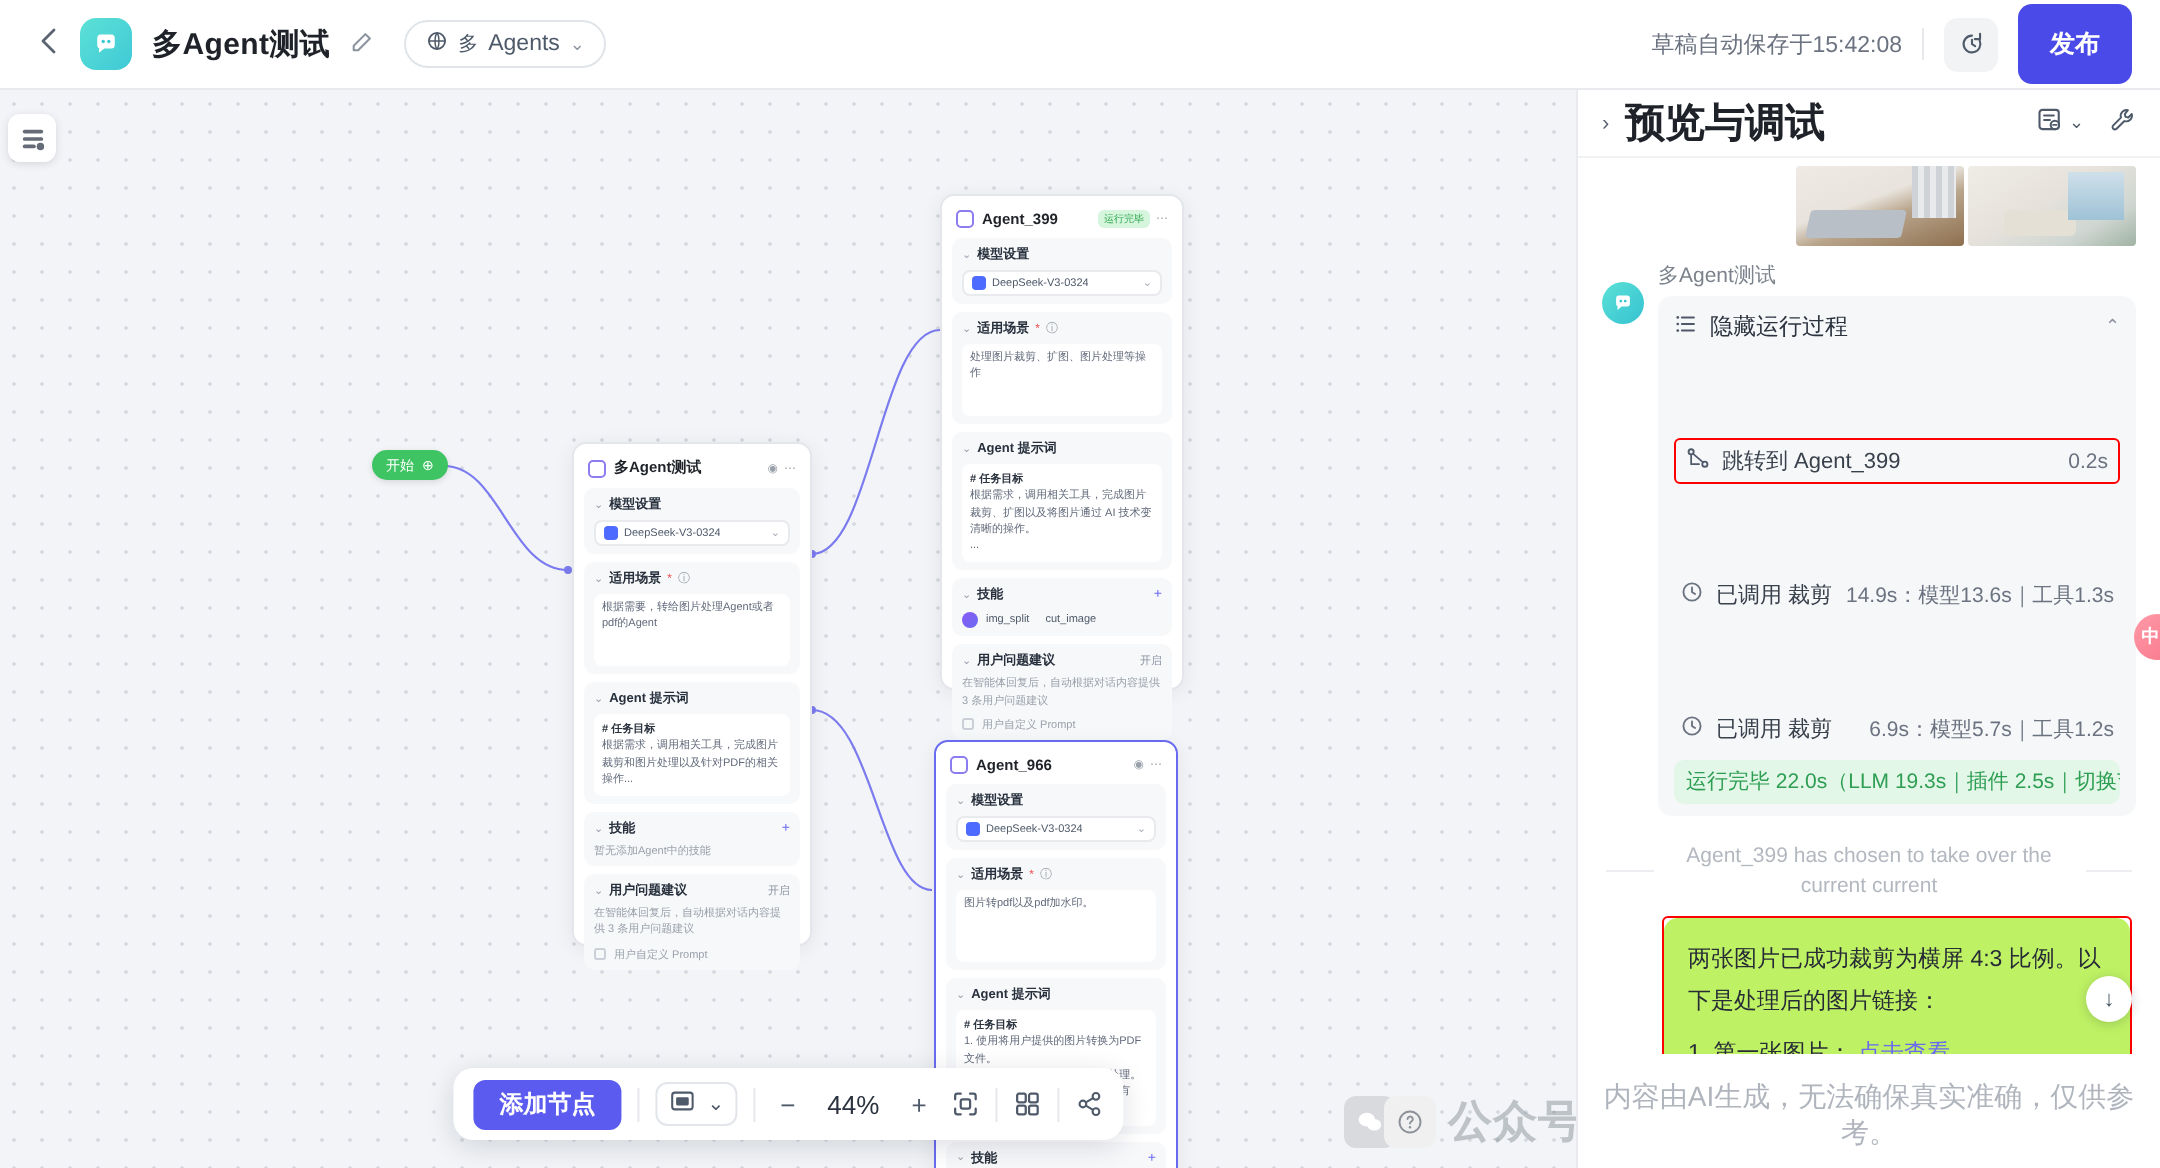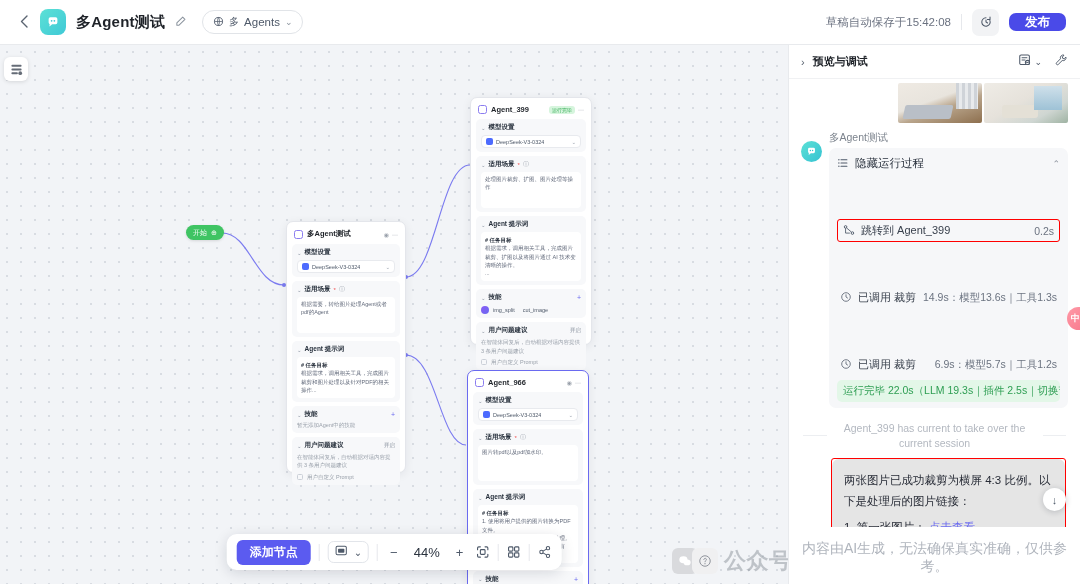--- a/index.html
+++ b/index.html
@@ -35,21 +35,21 @@
   }
   .hdr-right { margin-left: auto; display: flex; align-items: center; gap: 10px; }
   .save-txt { color: #6b7280; font-size: 11.5px; }
   .hist-btn {
     width: 27px; height: 27px; border-radius: 7px; background: #f2f3f5;
     display: flex; align-items: center; justify-content: center;
     color: #4e5969; cursor: pointer;
   }
   .publish-btn {
     background: #4a4ae8; color: #fff; font-weight: 700; font-size: 12.5px;
-    height: 18px; border-radius: 7px; padding: 0 16px;
+    height: 40px; border-radius: 7px; padding: 0 16px;
     display: flex; align-items: center; cursor: pointer;
   }
 
   
   .canvas {
     position: absolute; top: 45px; left: 0; width: 788px; height: 539px;
     background-color: #f2f4f7;
     background-image: radial-gradient(#d8dce2 1px, transparent 1px);
     background-size: 14px 14px;
     overflow: hidden;
@@ -166,21 +166,21 @@
   
   .panel {
     position: absolute; top: 45px; right: 0; width: 292px; height: 539px;
     background: #fff; border-left: 1px solid #e8eaed; display: flex; flex-direction: column;
   }
   .panel-hd {
     height: 34px; display: flex; align-items: center; padding: 0 12px; gap: 8px;
     border-bottom: 1px solid #f0f1f3; flex: none;
   }
   .p-chev { color: #5a6471; font-size: 11px; cursor: pointer; }
-  .p-title { font-size: 11px; font-weight: 700; }
+  .p-title { font-size: 20px; font-weight: 700; }
   .p-hd-right { margin-left: auto; display: flex; align-items: center; gap: 12px; color: #4e5969; }
   .p-hd-btn { display: flex; align-items: center; gap: 2px; cursor: pointer; }
 
   .chat { flex: 1; overflow: hidden; padding: 0 12px; position: relative; }
 
   .thumbs { display: flex; justify-content: flex-end; gap: 2px; padding-top: 4px; }
   .thumb { width: 84px; height: 40px; border-radius: 2px; overflow: hidden; position: relative; }
   .t1 { background: linear-gradient(160deg,#efeae3 0%,#e8e4dd 42%,#b9a58c 60%,#8d6f4e 100%); }
   .t1::before {
     content:""; position:absolute; left:6px; bottom:4px; width:48px; height:14px;
@@ -233,21 +233,21 @@
   }
   .takeover {
     display: flex; align-items: center; gap: 8px; margin: 13px 2px 8px;
     color: #b3b8c0; font-size: 10.5px; text-align: center;
   }
   .tk-line { flex: 1; height: 1px; background: #eceef1; }
   .tk-tx { flex: 0 1 auto; max-width: 200px; line-height: 1.4; }
 
   .ans-wrap { margin: 6px 2px 0 30px; }
   .ans-bubble {
-    background: #e5e5e5; border-radius: 7px; padding: 11px 12px;
+    background: #bef264; border-radius: 7px; padding: 11px 12px;
     font-size: 11.5px; color: #272b36; line-height: 1.75;
   }
   .ans-li { margin-top: 6px; }
   .lnk { color: #6a6af0; }
 
   .scroll-dn {
     position: absolute; right: 14px; bottom: 16px; width: 23px; height: 23px;
     border-radius: 50%; background: #fff; box-shadow: 0 1px 6px rgba(16,24,40,.2);
     display: flex; align-items: center; justify-content: center; color: #4e5969;
     font-size: 11px; cursor: pointer;
@@ -672,21 +672,21 @@
               <span class="rr-right">6.9s：模型5.7s｜工具1.2s</span>
             </div>
 
             <div class="run-done">运行完毕 22.0s（LLM 19.3s｜插件 2.5s｜切换节点 0</div>
           </div>
         </div>
       </div>
 
       <div class="takeover">
         <span class="tk-line"></span>
-        <span class="tk-tx">Agent_399 has current to take over the current session</span>
+        <span class="tk-tx">Agent_399 has chosen to take over the current current</span>
         <span class="tk-line"></span>
       </div>
 
       <div class="ans-wrap mark-red">
         <div class="ans-bubble">
           <div>两张图片已成功裁剪为横屏 4:3 比例。以下是处理后的图片链接：</div>
           <div class="ans-li">
             <span>1.</span>
             <span>第一张图片：</span>
             <span class="lnk">点击查看</span>

